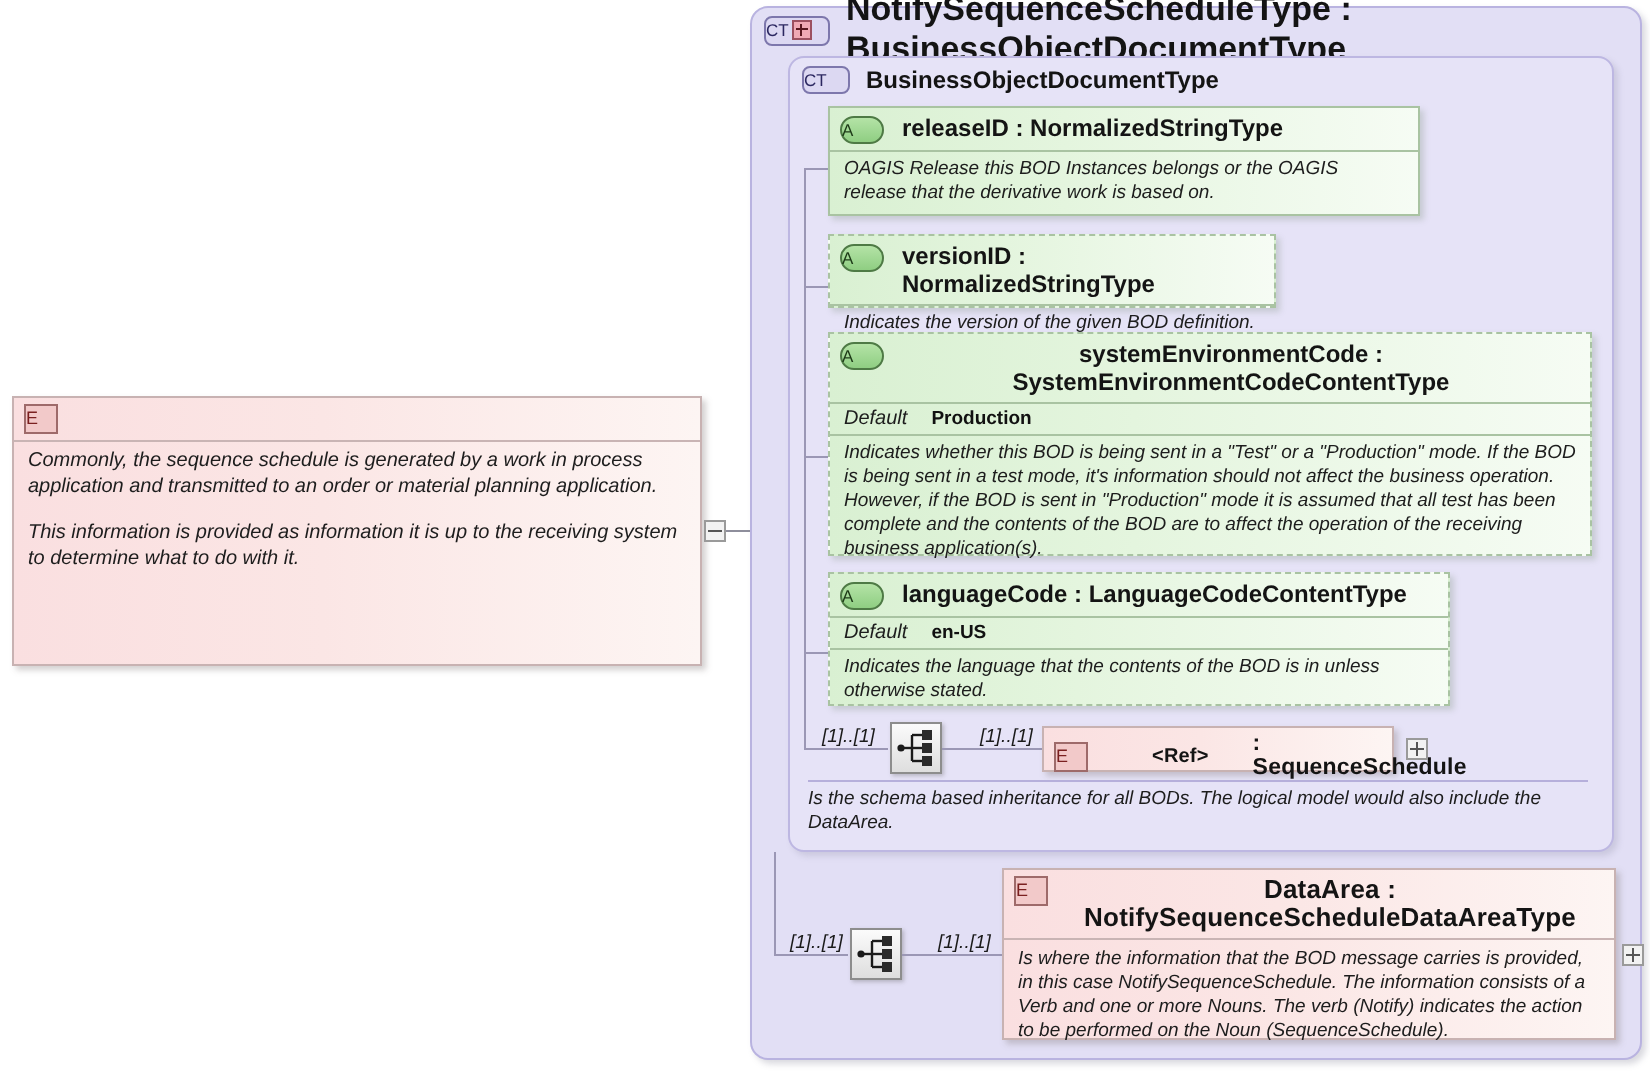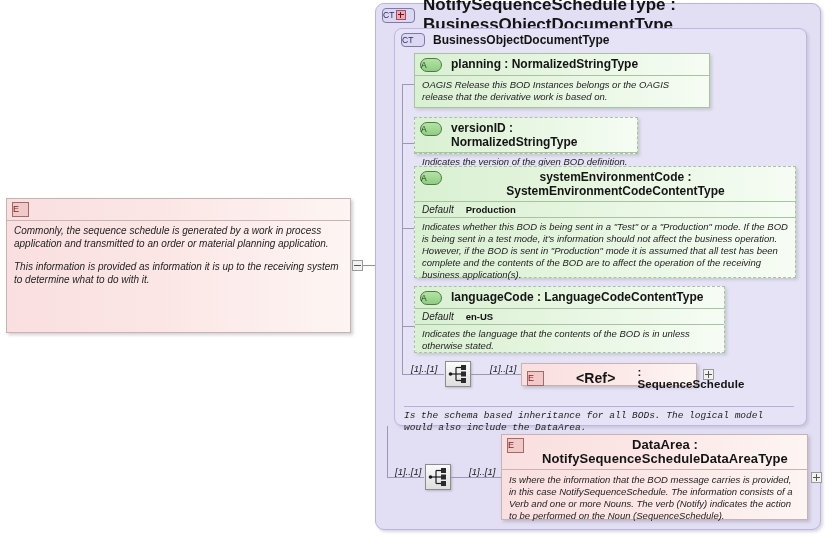--- a/index.html
+++ b/index.html
@@ -262,21 +262,21 @@
     <span class="badge badge-ct">CT</span>
     <span class="ct-label small">BusinessObjectDocumentType</span>
   </div>
 
   <div class="ln v" style="left:402px; top:84px; height:290px;"></div>
 
   <div class="ln h" style="left:402px; top:84px; width:12px;"></div>
   <div class="box attr-box req" style="left:414px; top:53px; width:296px; height:55px;">
     <div class="attr-head">
       <span class="badge badge-a">A</span>
-      <span class="attr-title">planning  :  NormalizedStringType</span>
+      <span class="attr-title">releaseID  :  NormalizedStringType</span>
     </div>
     <div class="attr-doc">OAGIS Release this BOD Instances belongs or the OAGIS release that the derivative work is based on.</div>
   </div>
 
   <div class="ln h" style="left:402px; top:143px; width:12px;"></div>
   <div class="box attr-box opt" style="left:414px; top:117px; width:224px; height:37px;">
     <div class="attr-head">
       <span class="badge badge-a">A</span>
       <span class="attr-title">versionID  :  NormalizedStringType</span>
     </div>
@@ -325,27 +325,27 @@
       <rect x="15" y="16" width="5" height="5" fill="#2a2a2a"></rect>
     </svg>
   </div>
 
   <div class="ln h" style="left:471px; top:374px; width:50px;"></div>
   <div class="card" style="left:490px; top:363px;">[1]..[1]</div>
 
   <div class="box el-box" style="left:521px; top:363px; width:176px; height:23px;">
     <div class="el-head" style="border-bottom:none; padding-top:2px;">
       <span class="badge badge-e">E</span>
-      <span class="el-title" style="font-size:14px;margin-left:32px;">&lt;Ref&gt;</span>
+      <span class="el-title" style="font-size:10px;margin-left:32px;">&lt;Ref&gt;</span>
       <span class="el-title" style="font-size:11.5px; margin-left:22px;">: SequenceSchedule</span>
     </div>
   </div>
   <div class="expander plus" style="left:703px; top:369px;"></div>
 
-  <div class="ct-note box" style="left:404px; top:406px; width:390px; height:24px;font-family:Liberation Mono, monospace;">Is the schema based inheritance for all BODs. The logical model would also include the DataArea.</div>
+  <div class="ct-note box" style="left:404px; top:390px; width:390px; height:24px;">Is the schema based inheritance for all BODs. The logical model would also include the DataArea.</div>
 
   <div class="ln v" style="left:387px; top:426px; height:51px;"></div>
   <div class="ln h" style="left:387px; top:477px; width:37px;"></div>
   <div class="card" style="left:395px; top:466px;">[1]..[1]</div>
 
   <div class="compositor" style="left:425px; top:464px;">
     <svg width="24" height="24" viewBox="0 0 24 24">
       <circle cx="4.5" cy="12" r="1.8" fill="#1a1a1a"></circle>
       <line x1="6" y1="12" x2="10" y2="12" stroke="#1a1a1a" stroke-width="1.2"></line>
       <line x1="10" y1="5.5" x2="10" y2="18.5" stroke="#1a1a1a" stroke-width="1.2"></line>

